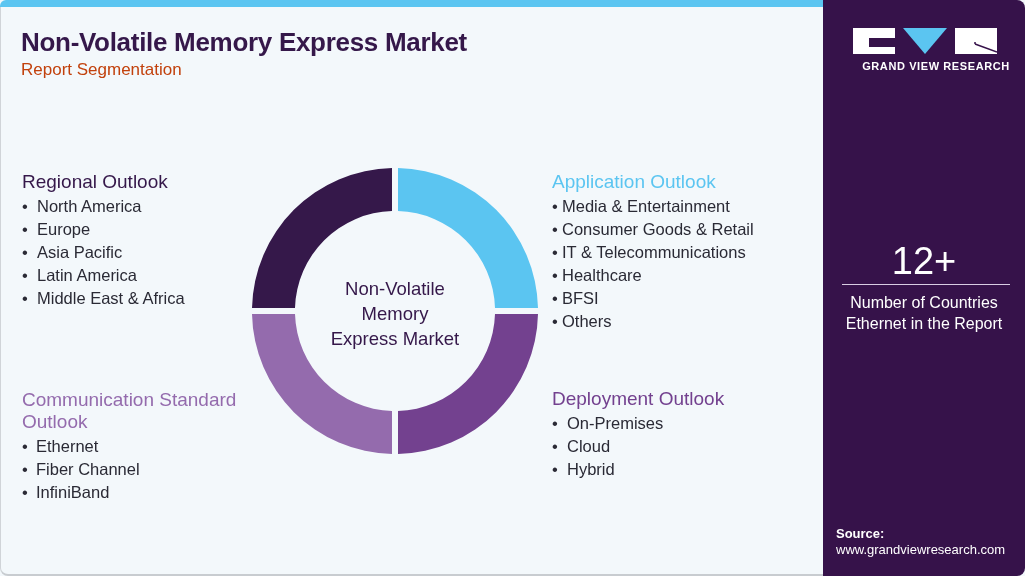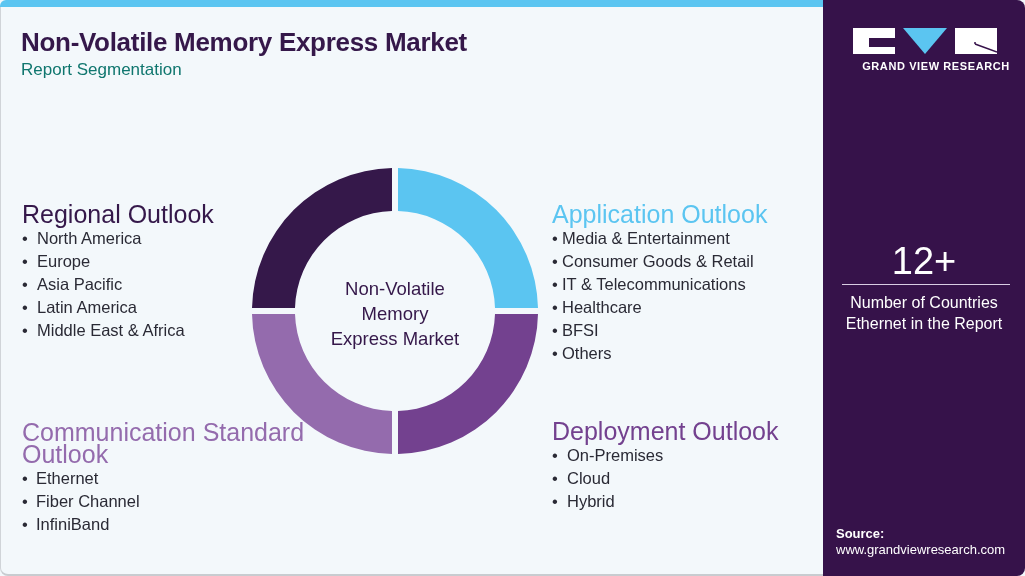--- a/index.html
+++ b/index.html
@@ -1,22 +1,22 @@
 <!DOCTYPE html>
 <html><head>
 <meta charset="utf-8">
 <style>
   html, body { margin:0; padding:0; }
   body { width:1025px; height:576px; position:relative; overflow:hidden; background:#f3f8fb; font-family:"Liberation Sans", sans-serif; }
   .topbar { position:absolute; left:0; top:0; width:823px; height:7px; background:#5bc5f1; border-top-left-radius:6px; }
   .main { position:absolute; left:0; top:7px; width:823px; height:569px; background:#f3f8fb; border-left:1px solid #d0d4d8; border-bottom:2px solid #c8ccd0; box-sizing:border-box; border-bottom-left-radius:8px; }
   .title { position:absolute; left:21px; top:27px; font-size:26px; font-weight:bold; color:#35184a; letter-spacing:-0.3px; }
-  .subtitle { position:absolute; left:21px; top:60px; font-size:17px; color:#0f766e; }
+  .subtitle { position:absolute; left:21px; top:60px; font-size:17px; color:#c2410c; }
   .section { position:absolute; }
-  .sec-title { font-size:25px; line-height:22px;margin-top:32px; }
+  .sec-title { font-size:19px; line-height:22px; }
   .sec-list { list-style:none; margin:2px 0 0 0; padding:0; }
   .sec-list li { font-size:16.5px; line-height:23px; color:#2a2a35; }
   .sec-list li .bullet { display:inline-block; width:15px; }
   .right-panel { position:absolute; left:823px; top:0; width:202px; height:576px; background:#36124a; border-top-right-radius:8px; border-bottom-right-radius:8px; }
   .logo { position:absolute; left:30px; top:28px; width:144px; height:26px; }
   .logo-text { position:absolute; left:0; width:202px; top:60px; text-align:center; color:#fff; font-size:11px; font-weight:bold; letter-spacing:0.6px;margin-left:12px; }
   .stat-num { position:absolute; left:0; width:202px; top:240px; text-align:center; color:#fff; font-size:38px; font-weight:normal; }
   .stat-line { position:absolute; left:19px; width:168px; top:284px; height:1px; background:#d9cde3; }
   .stat-label { position:absolute; left:0; width:202px; top:292px; text-align:center; color:#fff; font-size:16px; line-height:21px; }
   .source-label { position:absolute; left:13px; top:526px; color:#fff; font-size:13px; font-weight:bold; }

